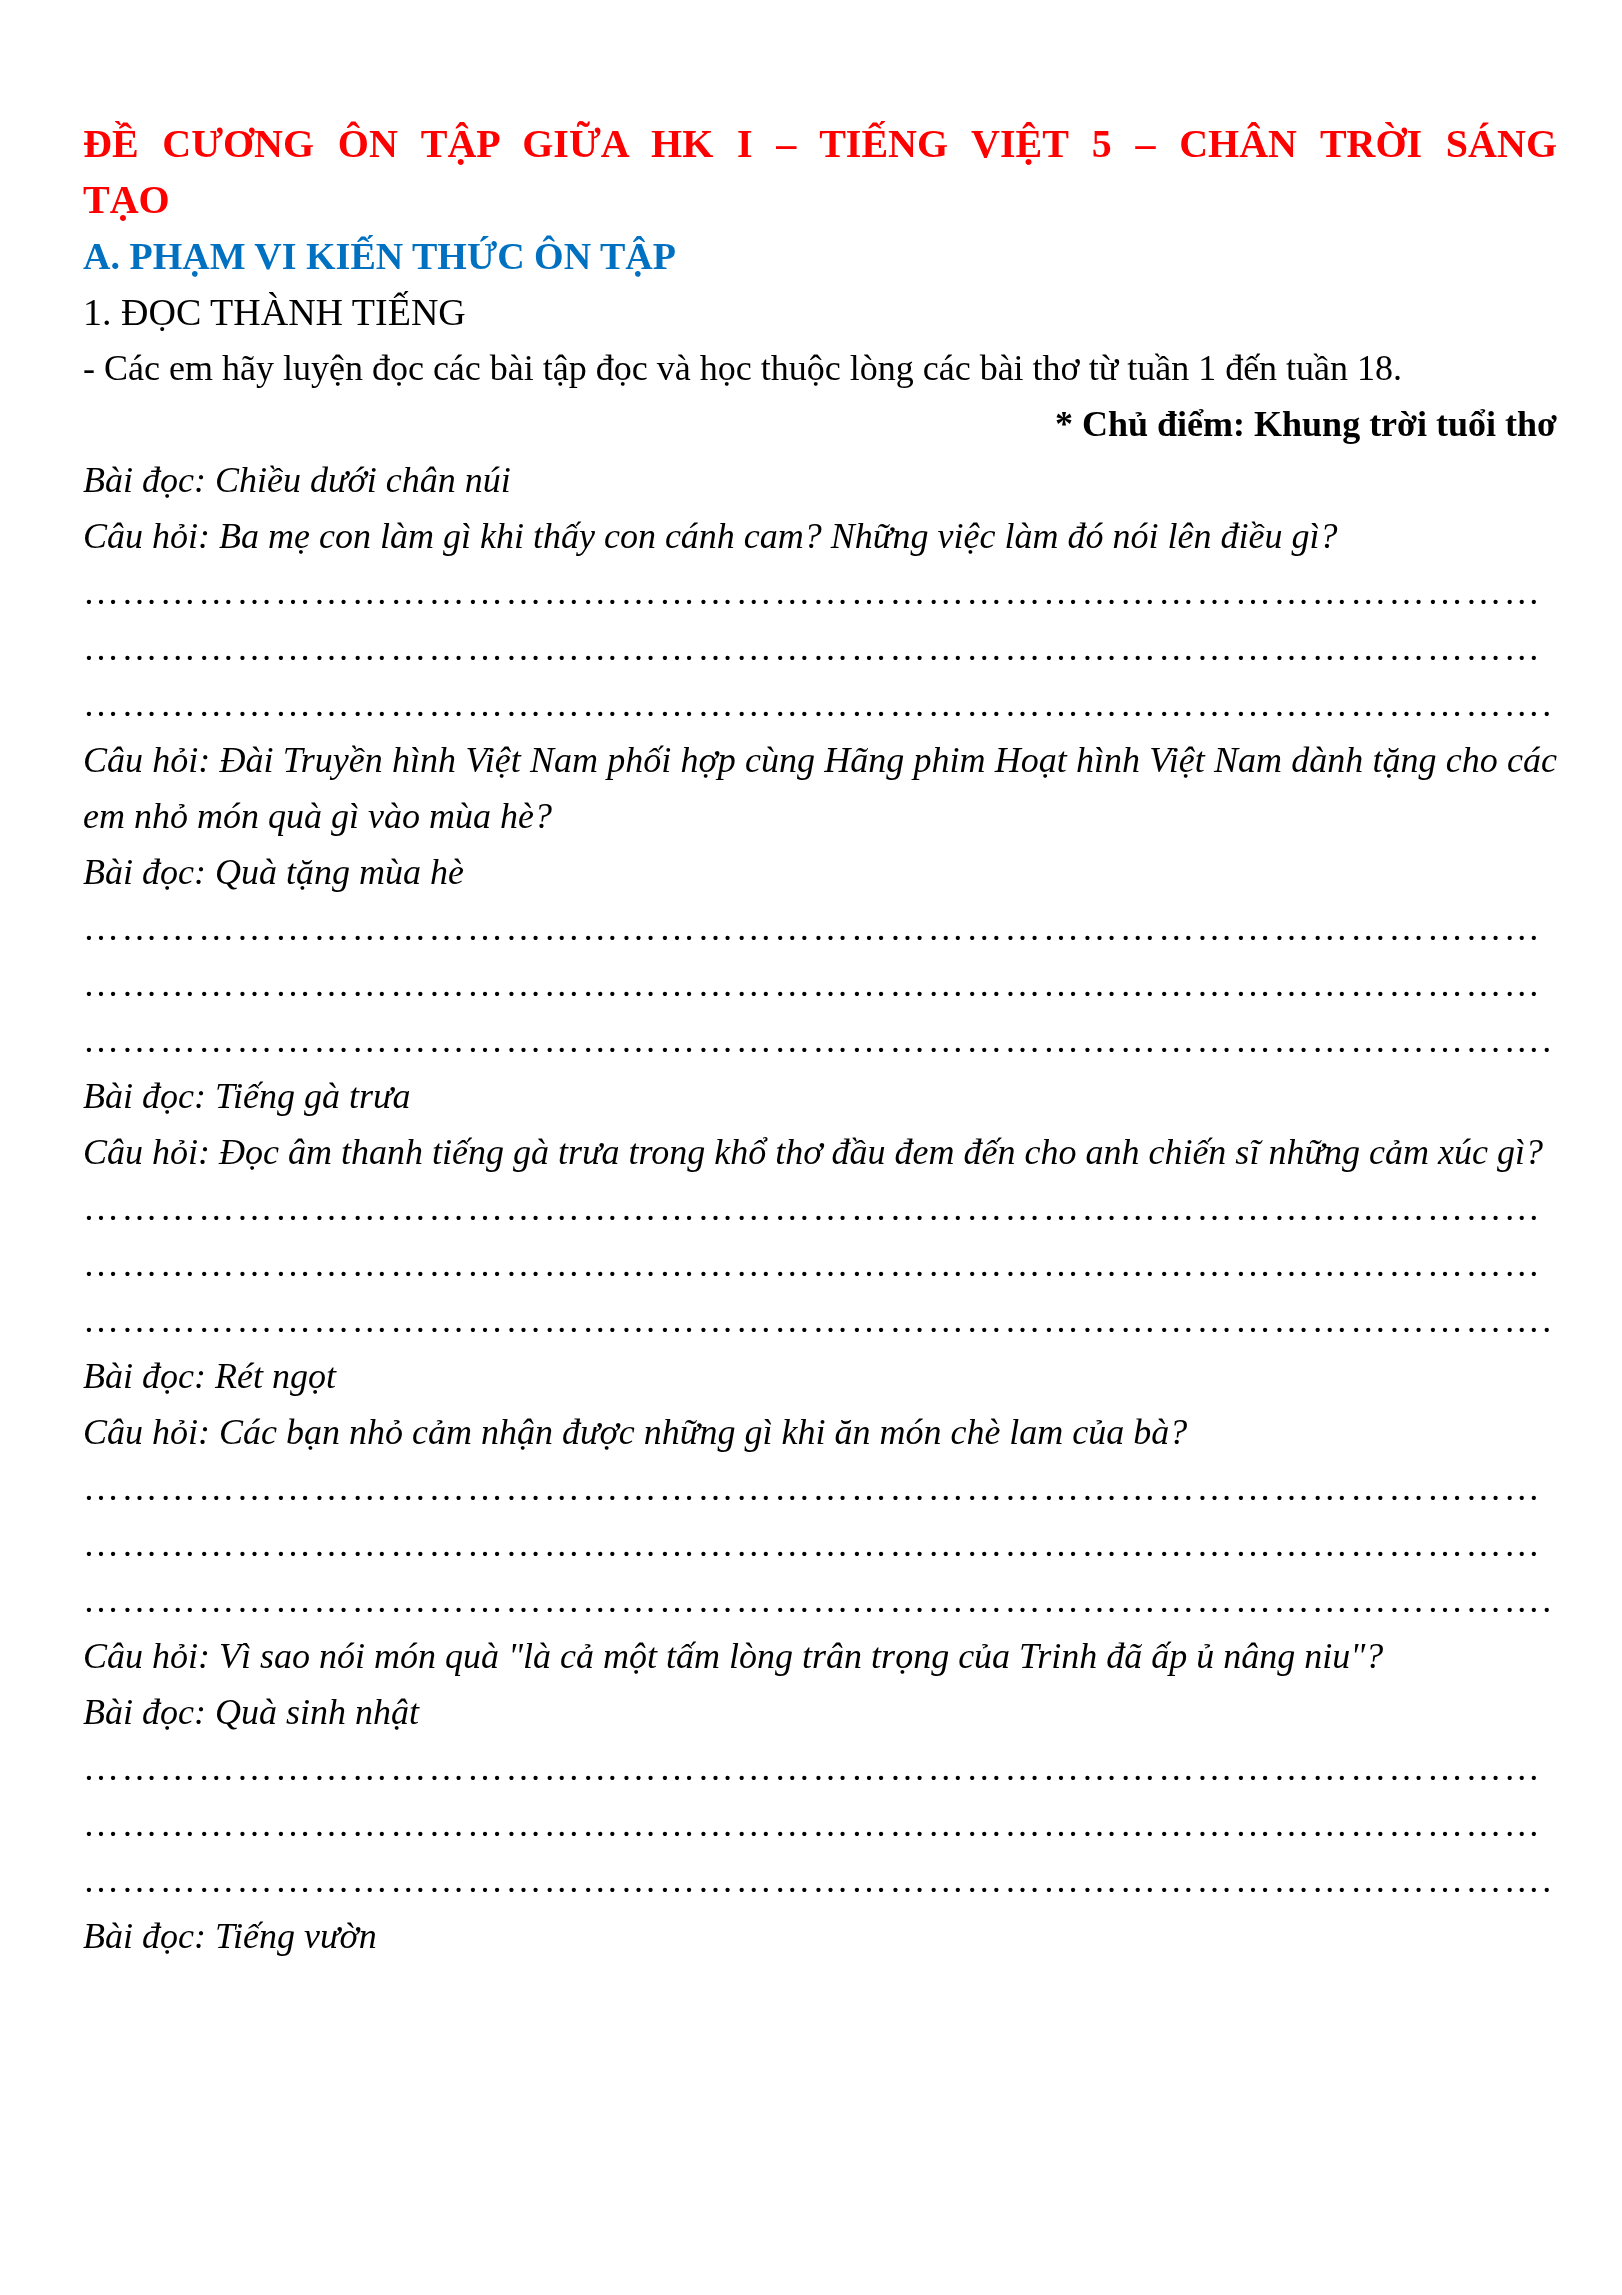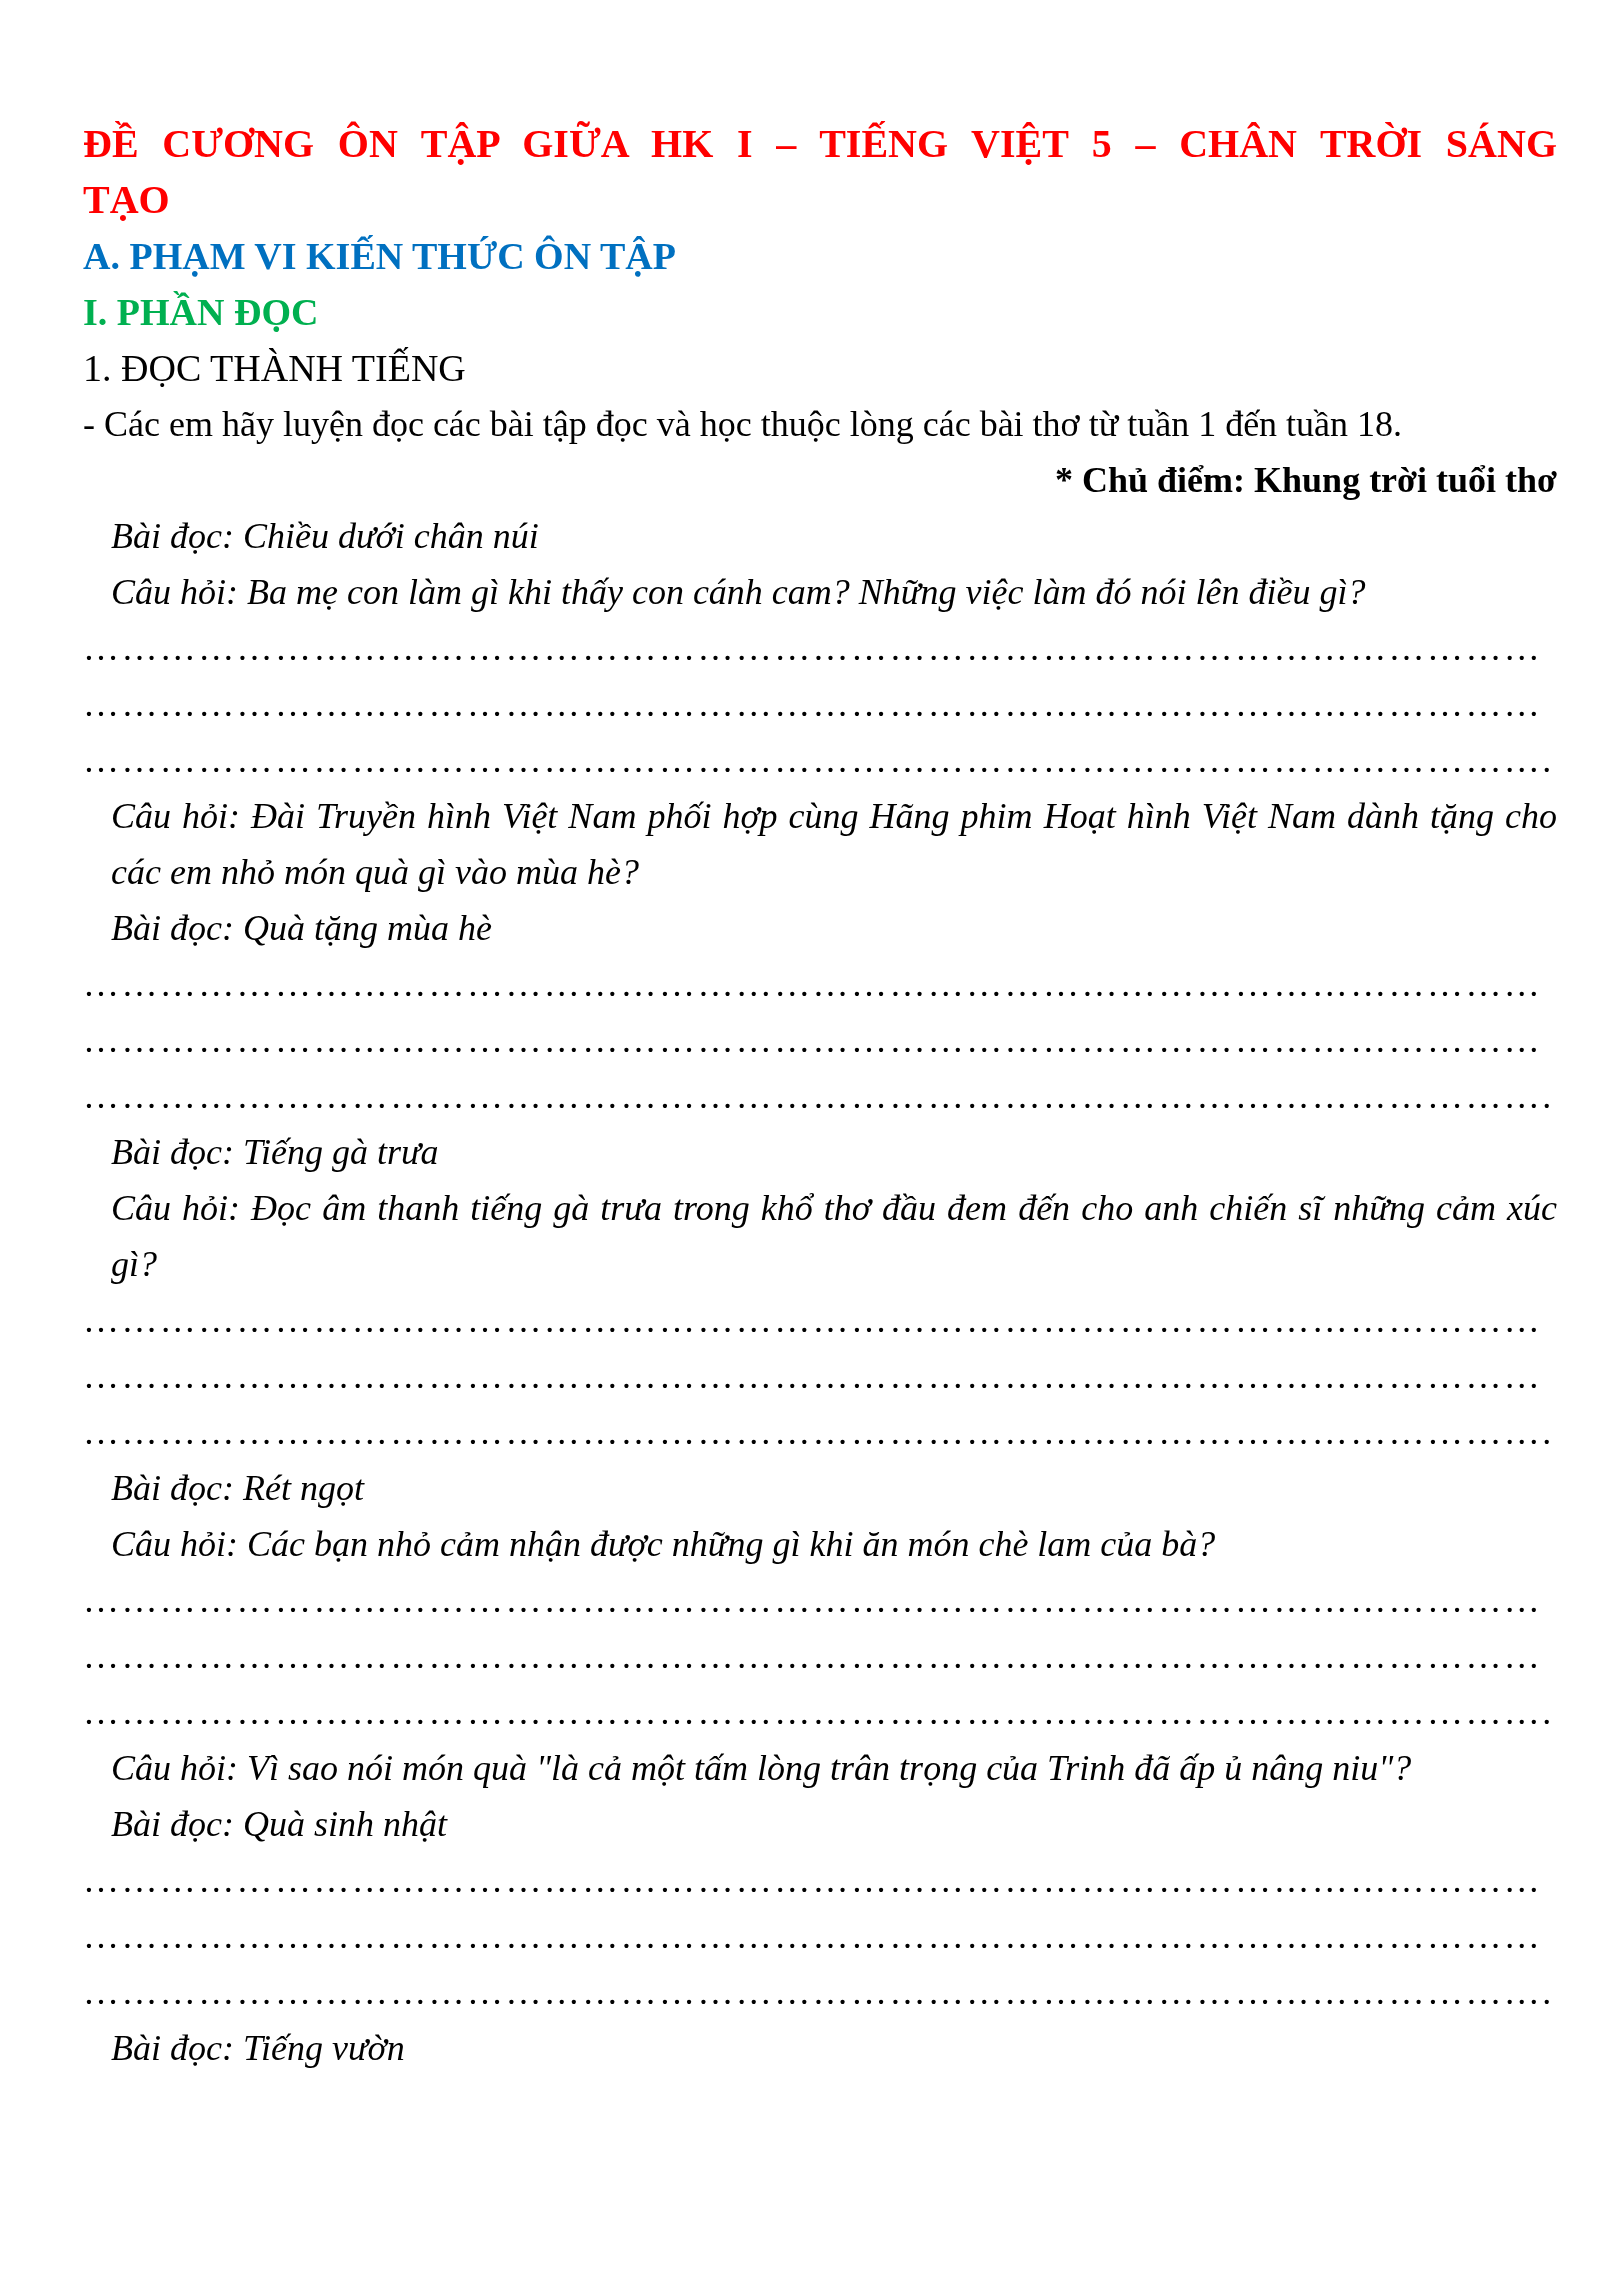--- a/index.html
+++ b/index.html
@@ -41,39 +41,38 @@
     font-weight: bold;
     font-size: 38px;
   }
   .h-sub {
     color: var(--color-body, #000000);
     font-weight: normal;
     font-size: 38px;
   }
   .justify { text-align: justify; }
   .bold { font-weight: bold; text-align: right; }
-  .italic { font-style: italic; margin-left: 28px; }
+  .italic { font-style: italic; }
 
   .answer-line {
     white-space: nowrap;
     overflow: hidden;
     letter-spacing: 2.4px;
     color: var(--color-body, #000000);
   }
 </style>
 </head>
 <body>
 
 <div class="page">
 
   <p class="doc-title justify-last">ĐỀ CƯƠNG ÔN TẬP GIỮA HK I – TIẾNG VIỆT 5 – CHÂN TRỜI SÁNG</p>
   <p class="doc-title">TẠO</p>
 
   <p class="h-section">A. PHẠM VI KIẾN THỨC ÔN TẬP</p>
-  <p class="h-part">I. PHẦN ĐỌC</p>
   <p class="h-sub">1. ĐỌC THÀNH TIẾNG</p>
 
   <p class="justify">- Các em hãy luyện đọc các bài tập đọc và học thuộc lòng các bài thơ từ tuần 1 đến tuần 18.</p>
 
   <p class="bold">* Chủ điểm: Khung trời tuổi thơ</p>
 
   <p class="italic">Bài đọc: Chiều dưới chân núi</p>
   <p class="italic justify">Câu hỏi: Ba mẹ con làm gì khi thấy con cánh cam? Những việc làm đó nói lên điều gì?</p>
   <p class="answer-line">……………………………………………………………………………………………………</p>
   <p class="answer-line">……………………………………………………………………………………………………</p>

